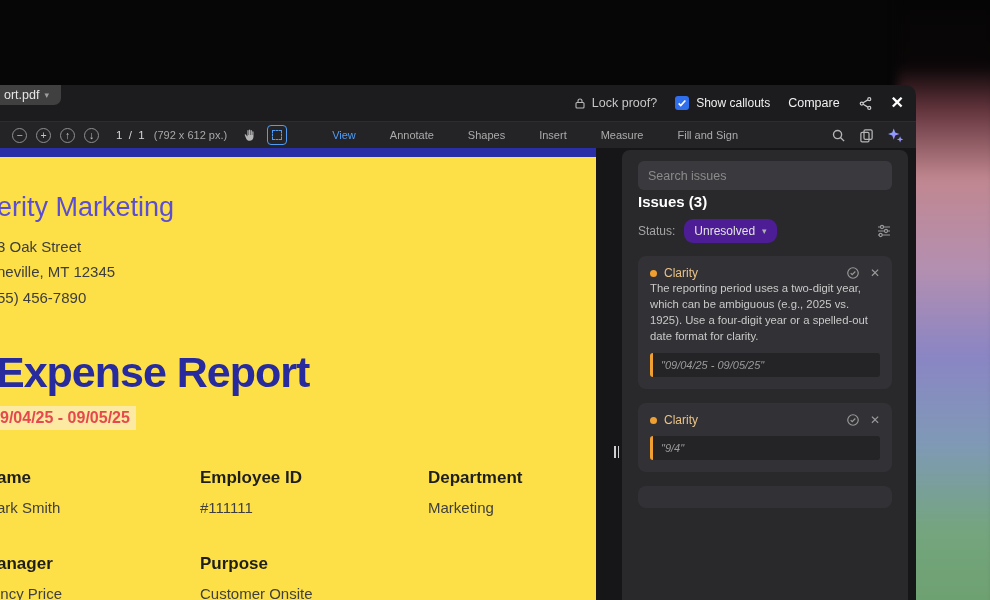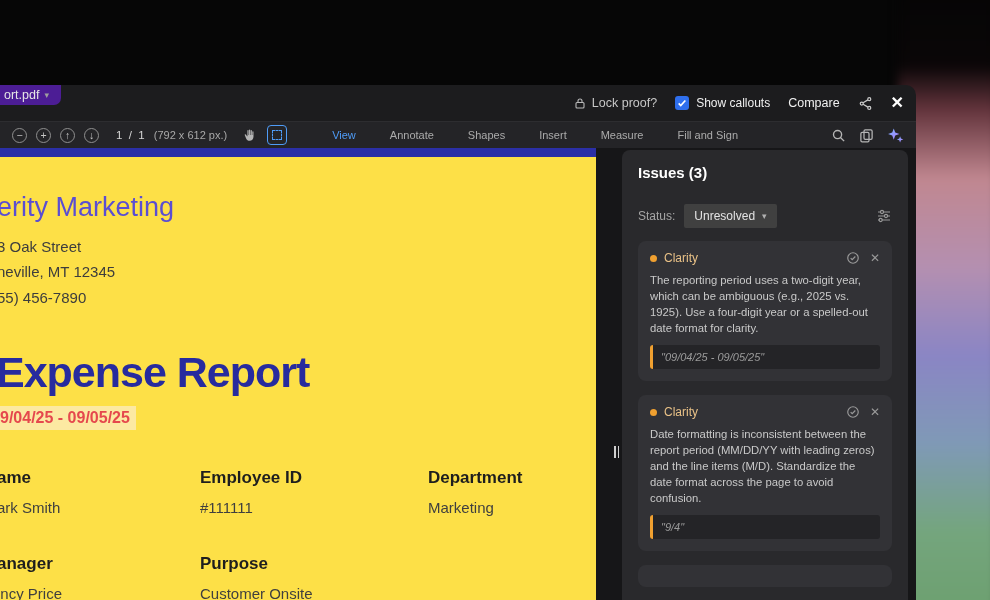--- a/index.html
+++ b/index.html
@@ -5,21 +5,21 @@
   *{box-sizing:border-box}
   html,body{margin:0;padding:0}
   body{width:990px;height:600px;position:relative;overflow:hidden;background:#060606;
        font-family:"Liberation Sans",sans-serif}
   
   .wallpaper{position:absolute;top:-10px;right:-8px;width:100px;height:630px;filter:blur(5px);
     background:linear-gradient(180deg,#050505 0%,#0a0607 12%,#63343c 19%,#c08790 30%,#b48fb0 44%,
                #8a85c4 58%,#7f99b6 72%,#74a57d 86%,#6c9f6e 100%)}
   .app{position:absolute;left:0;top:85px;width:916px;height:515px;background:#1c1c1e;
        border-top-right-radius:10px;z-index:1}
-  .file-chip{position:absolute;left:0;top:0;height:20px;background:#4c1d95;display:flex;align-items:center;
+  .file-chip{position:absolute;left:0;top:0;height:20px;background:#404040;display:flex;align-items:center;
        gap:5px;padding:0 12px 0 4px;border-radius:0 0 7px 0;color:#e5e5e5;font-size:12.5px;z-index:3}
   .file-chip .caret{color:#9f9f9f;font-size:9px}
   .app-header{display:flex;align-items:center;height:36px;padding:0 12px 0 6px}
   .header-right{margin-left:auto;display:flex;align-items:center;gap:18px}
   .lock-group{display:flex;align-items:center;gap:6px;color:#c7c7c7;font-size:12.5px}
   .callouts-group{display:flex;align-items:center;gap:7px;color:#f0f0f0;font-size:12px}
   .checkbox{width:14px;height:14px;border-radius:3px;background:var(--checkbox-blue,#2f6fed);
        display:flex;align-items:center;justify-content:center}
   .compare{color:#f0f0f0;font-size:12.5px}
   .close-x{color:#fff;font-size:16px;font-weight:bold;line-height:1}
@@ -51,34 +51,34 @@
   .r1l{top:320px}.r1v{top:351px}.r2l{top:406px}.r2v{top:437px}
   .divider-handle{position:absolute;left:611px;top:296px;width:11px;height:16px;display:flex;gap:2px;
        align-items:center;justify-content:center;cursor:col-resize}
   .divider-handle i{width:1.5px;height:12px;background:#cfcfcf;display:block}
   .panel{position:absolute;left:622px;top:2px;width:286px;bottom:0;background:#29292c;
        border-radius:8px 8px 0 0;padding:11px 16px;overflow:hidden}
   .search-input{width:100%;height:29px;background:#3a3a3e;border:none;border-radius:6px;color:#ddd;
        font-size:12.5px;padding:0 10px;outline:none;font-family:inherit}
   .search-input::placeholder{color:#8b8b8b}
   .panel-title{margin-top:3px;font-size:15px;font-weight:bold;color:#fff}
-  .status-row{margin-top:23px;display:flex;align-items:center;gap:9px}
+  .status-row{margin-top:9px;display:flex;align-items:center;gap:9px}
   .status-label{font-size:12px;color:#a5a5a5}
-  .status-dd{display:flex;align-items:center;gap:7px;background:#404040;border-radius:2px;
+  .status-dd{display:flex;align-items:center;gap:7px;background:#4c1d95;border-radius:9px;
        padding:5px 10px;font-size:12px;color:#e3e3e3;cursor:default}
   .status-dd .caret{font-size:9px;color:#b0b0b0}
   .filter-btn{margin-left:auto;display:flex}
   .cards{margin-top:13px;display:flex;flex-direction:column;gap:14px}
   .card{background:#323236;border-radius:8px;padding:10px 12px 12px}
   .dot{width:7px;height:7px;border-radius:50%;background:var(--issue-orange,#f0a030)}
   .card-head{display:flex;align-items:center;gap:7px}
   .card-tag{font-size:12px;color:#eac287}
   .card-icons{margin-left:auto;display:flex;align-items:center;gap:10px}
   .card-x{font-size:12px;color:#9a9a9a;line-height:1}
-  .card-body{margin-top:7px;font-size:11.3px;line-height:1.42;color:#c9c9c9}
+  .card-body{font-size:11.3px;line-height:1.42;color:#c9c9c9}
   .card-quote{margin-top:9px;background:#242427;border-left:3px solid var(--issue-orange,#f0a030);
        border-radius:3px;padding:6px 8px;font-size:11px;font-style:italic;color:#9b9b9b}
 </style>
 </head>
 <body>
 
 <div class="wallpaper"></div>
 
 <div class="app">
 
@@ -182,20 +182,21 @@
       <div class="field-value c0 r2v">incy Price</div>
       <div class="field-value c1 r2v">Customer Onsite</div>
     </div>
 
     <div class="divider-handle">
         <i></i>
         <i></i>
       </div>
 
     <div class="panel">
+      <input class="search-input" type="text" placeholder="Search issues" style="">
       <div class="panel-title">Issues (3)</div>
 
       <div class="status-row">
         <span class="status-label">Status:</span>
         <span class="status-dd">
           <span>Unresolved</span>
           <span class="caret">▾</span>
         </span>
         <span class="filter-btn">
           <svg width="16" height="16" viewBox="0 0 24 24" fill="none" stroke="#9a9a9a" stroke-width="1.8">
@@ -230,21 +231,20 @@
             <span class="dot"></span>
             <span class="card-tag">Clarity</span>
             <span class="card-icons">
               <svg width="14" height="14" viewBox="0 0 24 24" fill="none" stroke="#9a9a9a" stroke-width="2">
                   <circle cx="12" cy="12" r="9"></circle>
                   <path d="M8 12.2l2.6 2.6L16 9.4"></path>
                 </svg>
               <span class="card-x">✕</span>
             </span>
           </div>
-          <div class="card-body">Date formatting is inconsistent between the report period (MM/DD/YY with leading zeros) and the line items (M/D). Standardize the date format across the page to avoid confusion.</div>
           <div class="card-quote">"9/4"</div>
         </div>
 
         <div class="card">
           
           
         </div>
 
       </div>
     </div>

